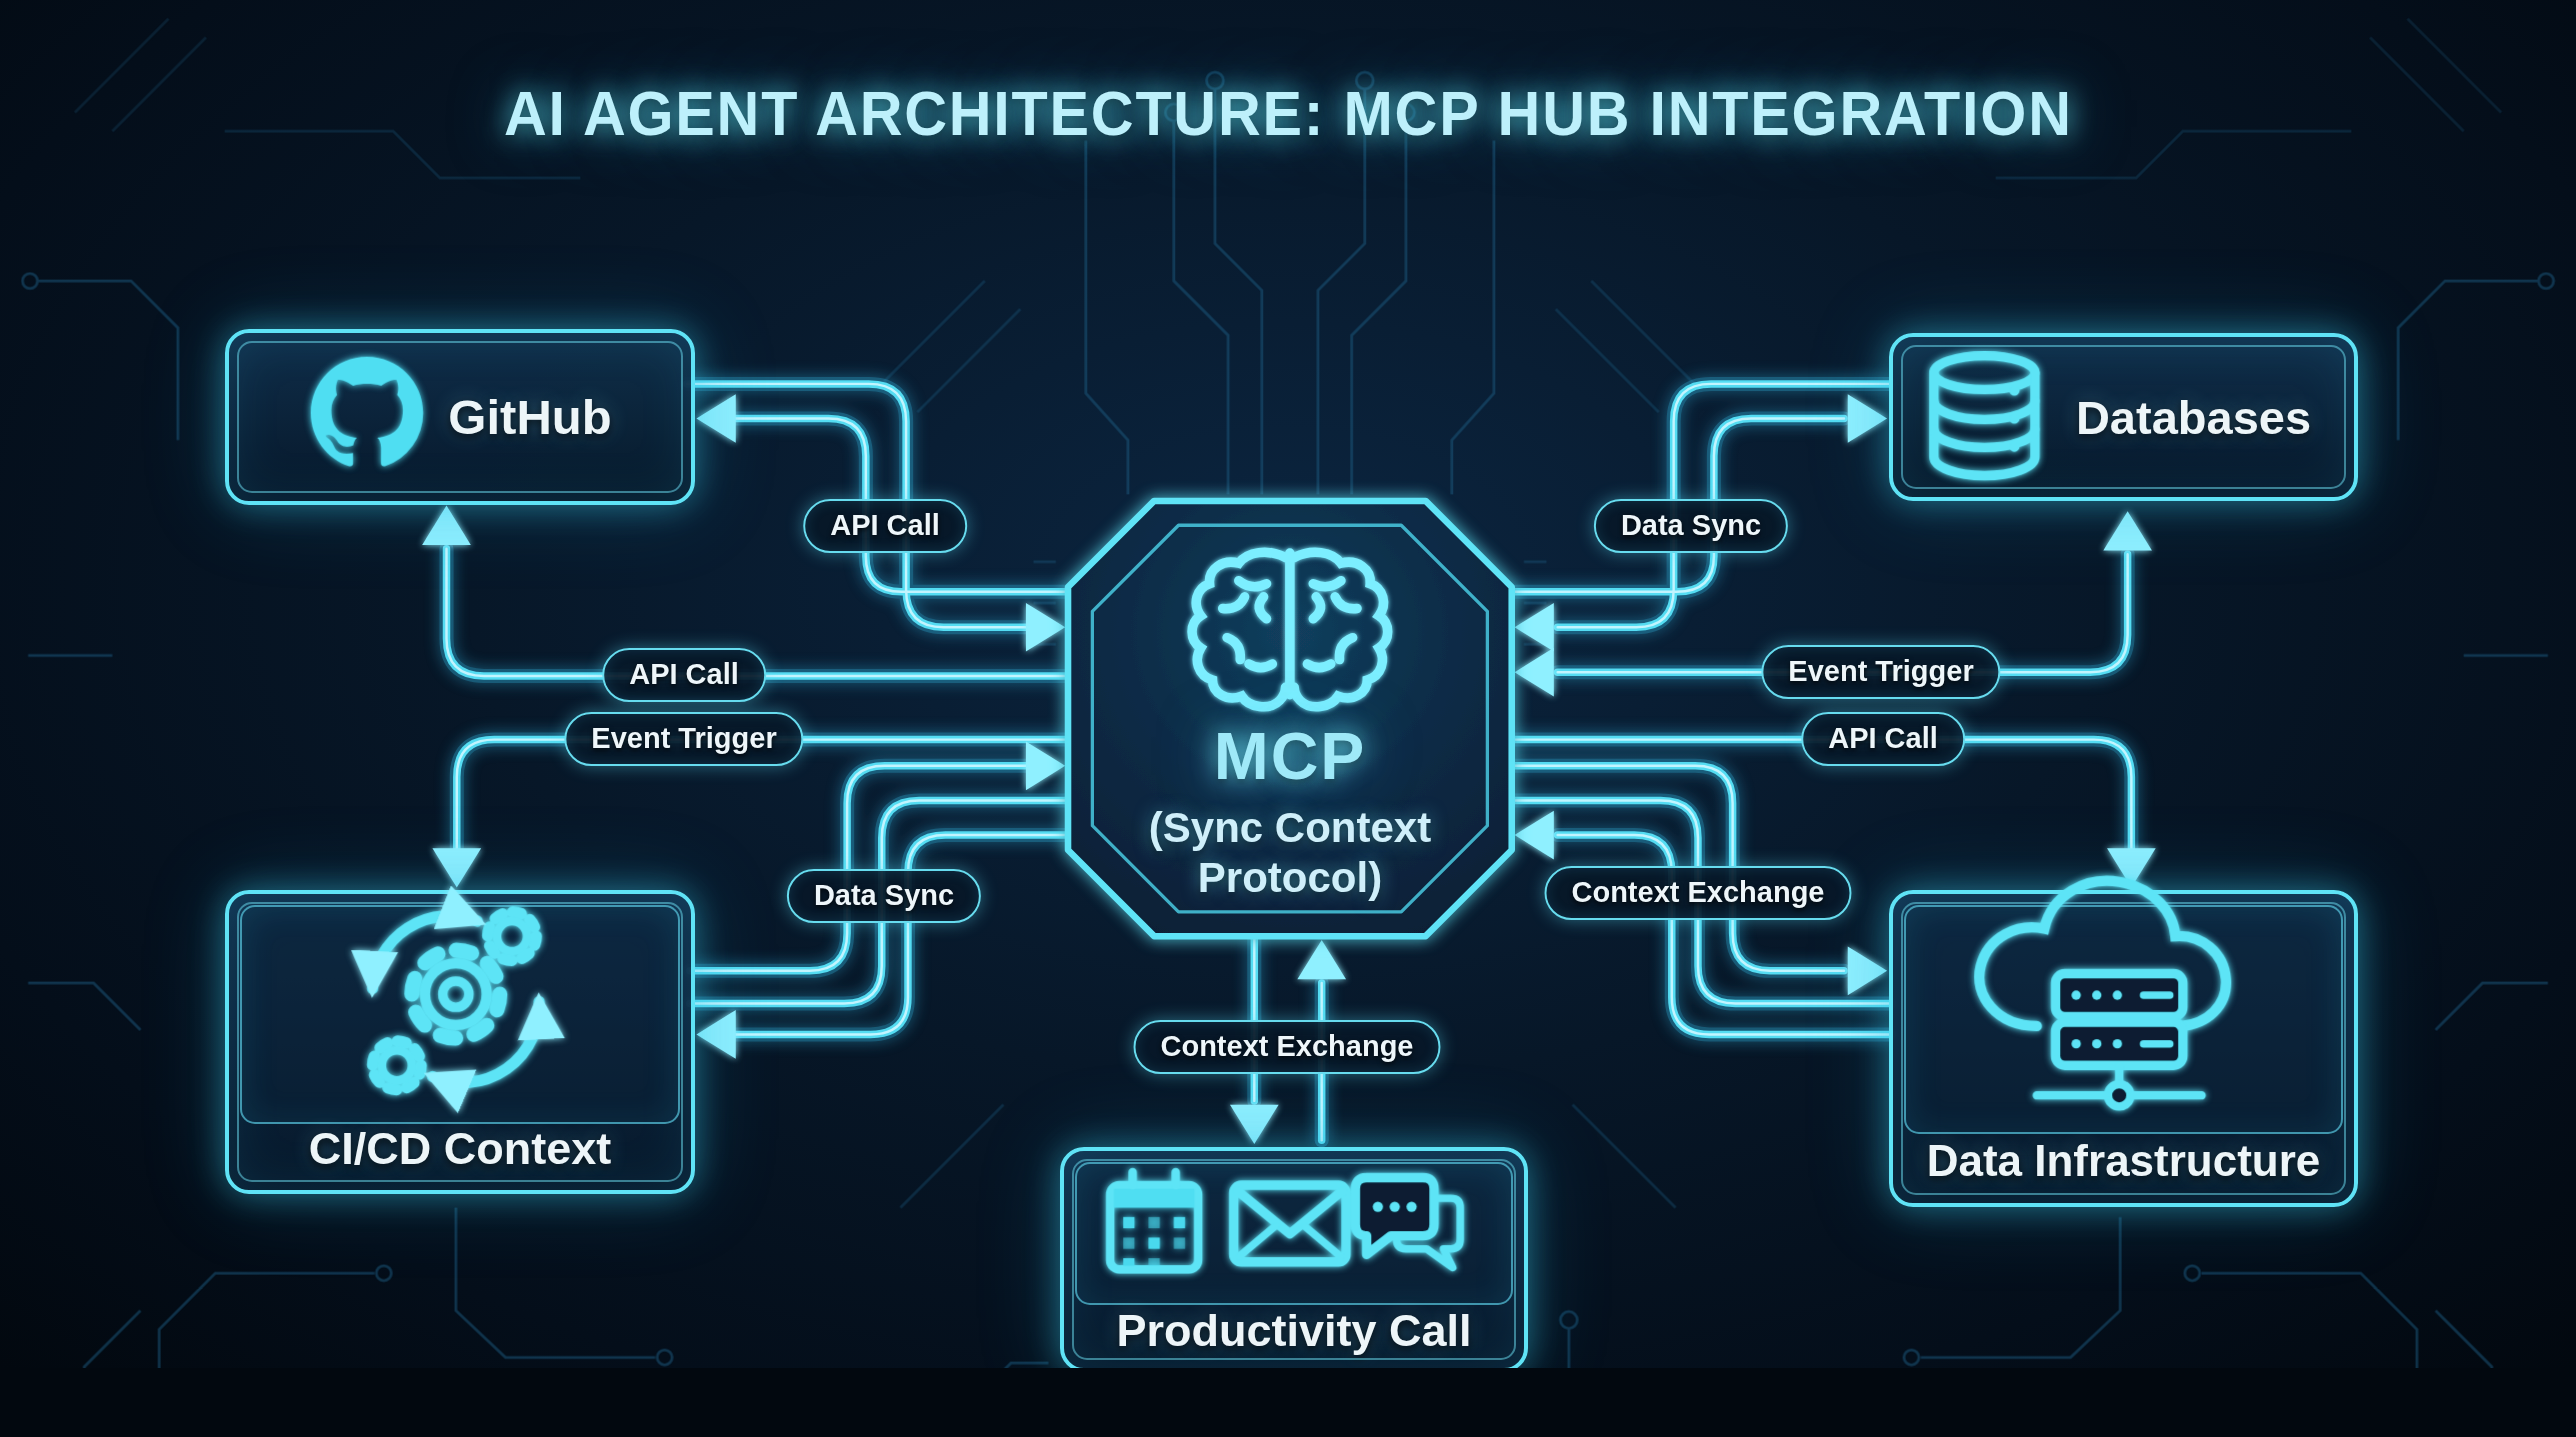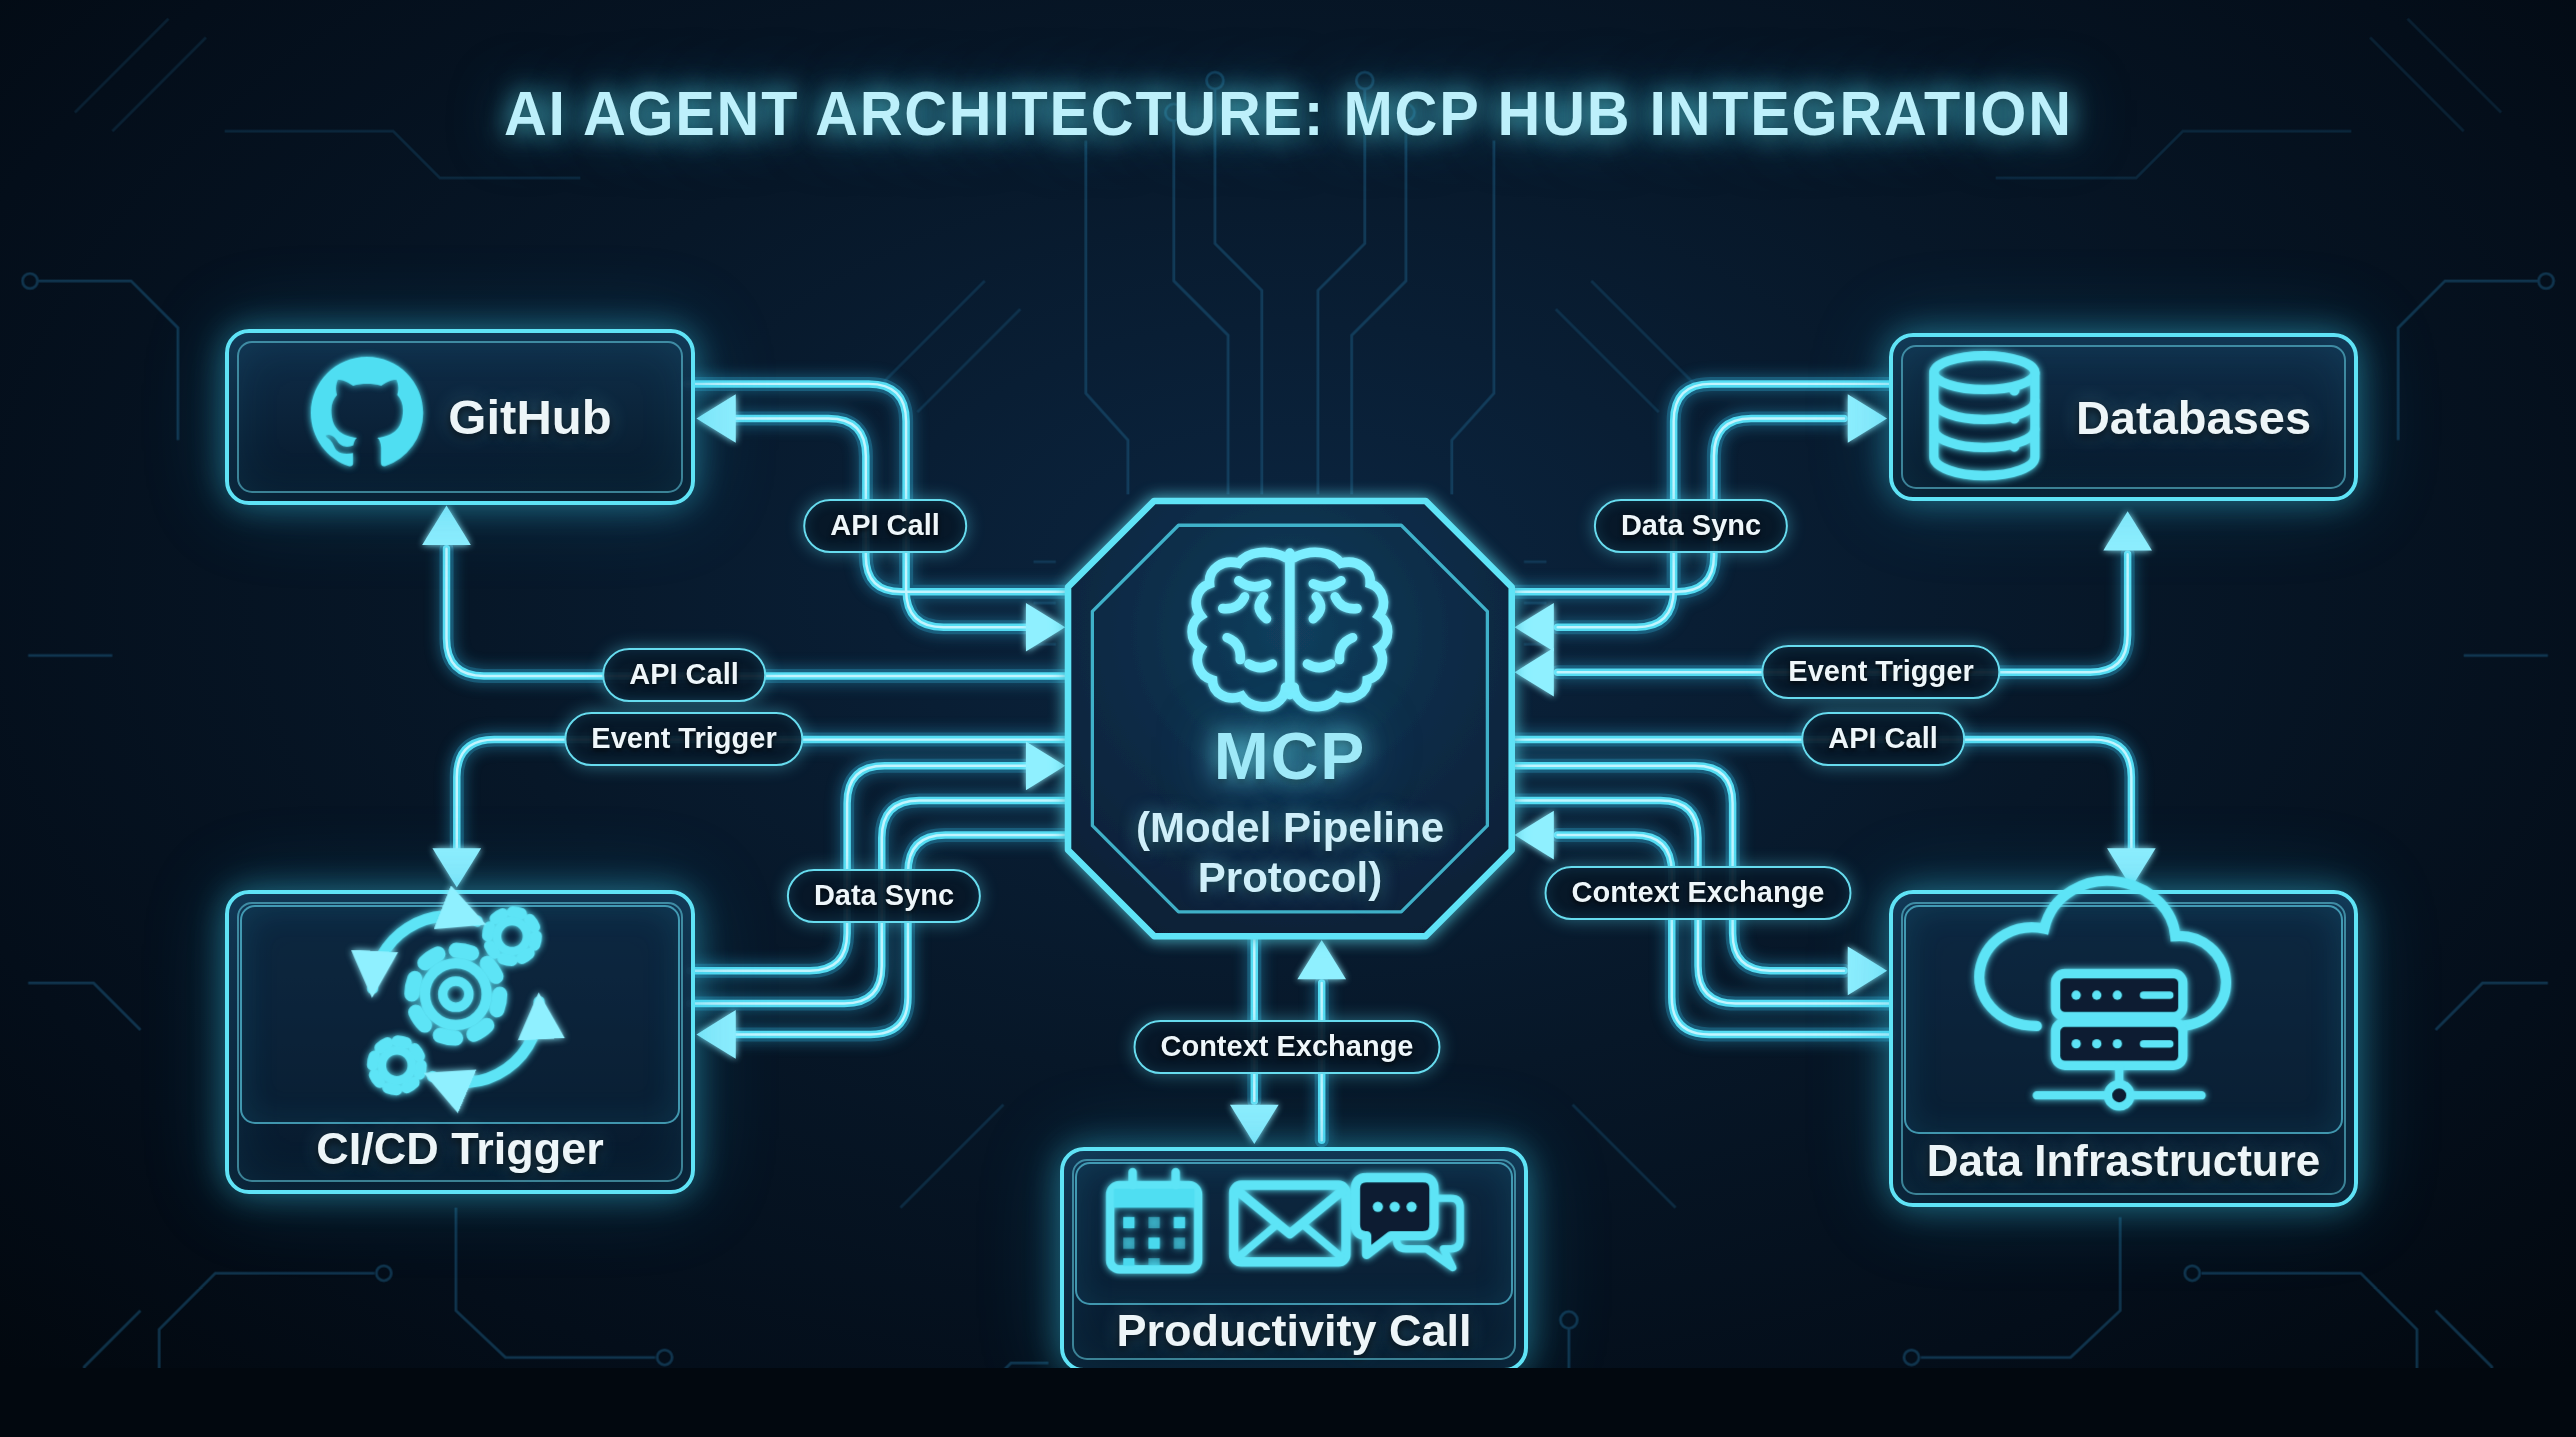--- a/index.html
+++ b/index.html
@@ -203,37 +203,37 @@
   <div class="node" style="left:225px;top:329px;width:462px;height:168px;">
     <div class="node-label lbl-row" style="padding-left:140px;font-size:49px;">GitHub</div>
   </div>
 
   <div class="node" style="left:1889px;top:333px;width:461px;height:160px;text-align:right;">
     <div class="node-label lbl-row" style="padding-left:140px;font-size:47px;">Databases</div>
   </div>
 
   <div class="node" style="left:225px;top:890px;width:462px;height:296px;">
     <div class="panel" style="height:215px;"></div>
-    <div class="node-label" style="bottom:15px;left:0;right:0;text-align:center;font-size:45px;">CI/CD Trigger</div>
+    <div class="node-label" style="bottom:15px;left:0;right:0;text-align:center;font-size:45px;">CI/CD Context</div>
   </div>
 
   <div class="node" style="left:1889px;top:890px;width:461px;height:309px;">
     <div class="panel" style="height:225px;"></div>
     <div class="node-label" style="bottom:17px;left:0;right:0;text-align:center;font-size:44px;">Data Infrastructure</div>
   </div>
 
   <div class="node" style="left:1060px;top:1147px;width:460px;height:217px;">
     <div class="panel" style="height:139px;"></div>
     <div class="node-label" style="bottom:11.2px;left:0;right:0;text-align:center;font-size:45px;">Productivity Call</div>
   </div>
 
   <div class="hub-text">
     <div class="hub-name">MCP</div>
     <div class="hub-sub">
-      <div>(Model Pipeline</div>
+      <div>(Sync Context</div>
       <div>Protocol)</div>
     </div>
   </div>
 
   <svg class="layer" width="2576" height="1438" viewBox="0 0 2752 1536">
     <g filter="url(#glowSoft)">
 
       <g transform="translate(332,381) scale(7.5)">
         <path fill="#4fdef2" d="M8 0C3.58 0 0 3.58 0 8c0 3.54 2.29 6.53 5.47 7.59.4.07.55-.17.55-.38 0-.19-.01-.82-.01-1.49-2.01.37-2.53-.49-2.69-.94-.09-.23-.48-.94-.82-1.13-.28-.15-.68-.52-.01-.53.63-.01 1.08.58 1.23.82.72 1.21 1.87.87 2.33.66.07-.52.28-.87.51-1.07-1.78-.2-3.64-.89-3.64-3.95 0-.87.31-1.59.82-2.15-.08-.2-.36-1.02.08-2.12 0 0 .67-.21 2.2.82.64-.18 1.32-.27 2-.27s1.36.09 2 .27c1.53-1.04 2.2-.82 2.2-.82.44 1.1.16 1.92.08 2.12.51.56.82 1.27.82 2.15 0 3.07-1.87 3.75-3.65 3.95.29.25.54.73.54 1.48 0 1.07-.01 1.93-.01 2.2 0 .21.15.46.55.38A8.01 8.01 0 0 0 16 8c0-4.42-3.58-8-8-8z"></path>
       </g>

